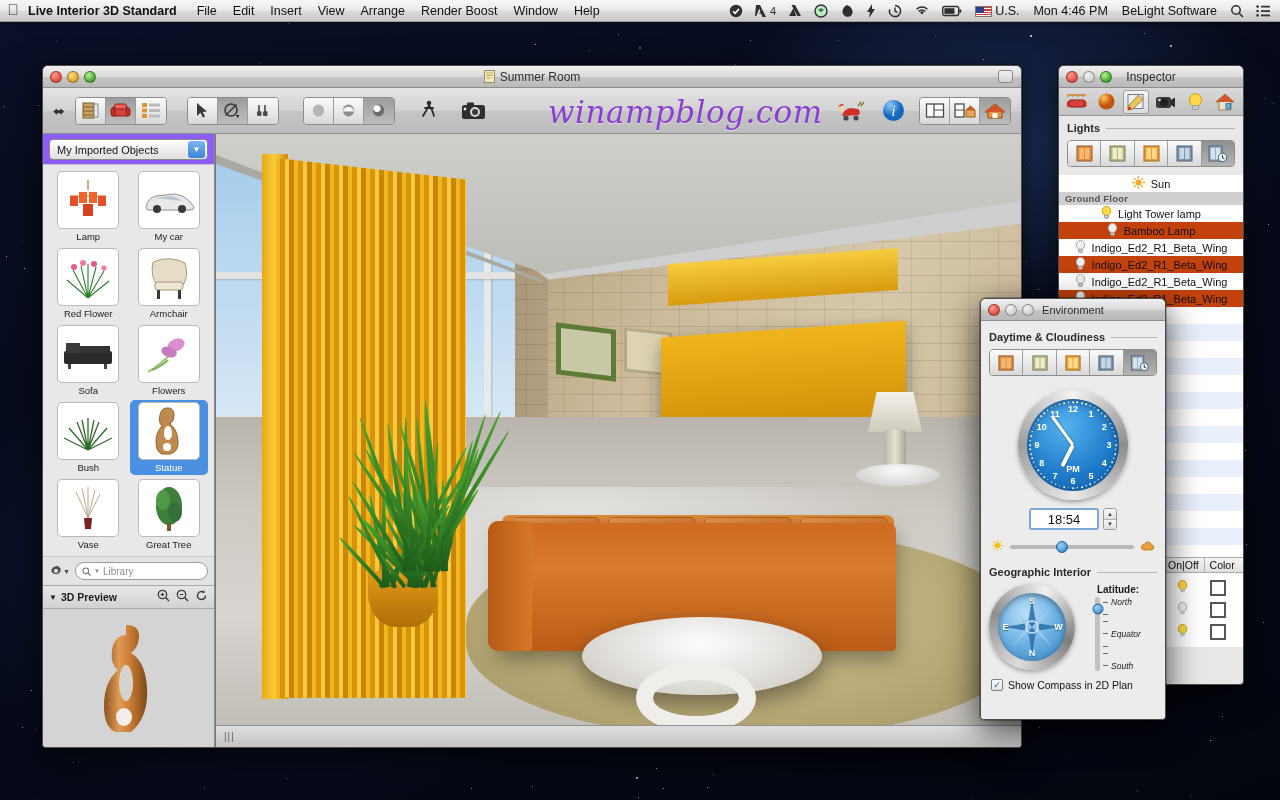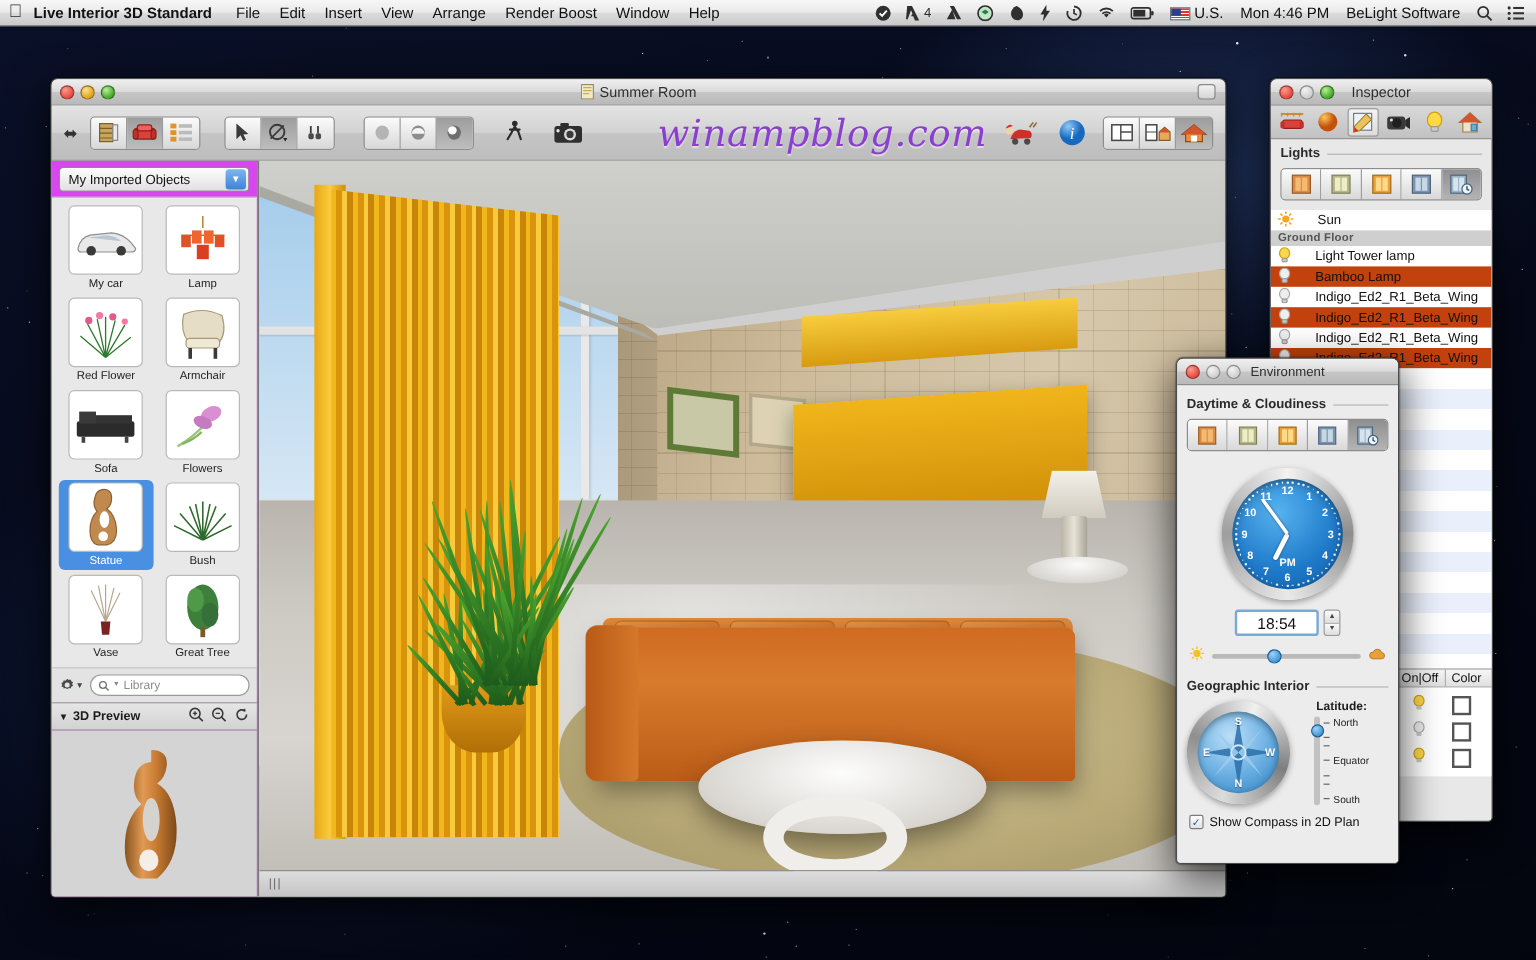--- a/index.html
+++ b/index.html
@@ -114,21 +114,21 @@
     font-family: "DejaVu Serif", serif; font-style: italic;
     font-size: 31px; color: #8b3fd0;
     text-shadow: 0 1px 1px rgba(255,255,255,.5);
     letter-spacing: .5px; white-space: nowrap;
   }
   .arrow-lr { font-size: 14px; color:#333; }
 
   
   #mainbody { display:flex; height: calc(100% - 68px); }
   #sidebar {
-    width: 172px; background: #d946ef;
+    width: 172px; background: #8b5cf6;
     border-right: 1px solid #8b8b8b;
     display:flex; flex-direction: column;
   }
   .popup-row { padding: 5px 6px 4px; }
   .popup {
     height: 21px; border:1px solid #8a8a8a; border-radius:4px;
     background: linear-gradient(to bottom,#fdfdfd,#e0e0e0);
     display:flex; align-items:center; font-size:11px; padding-left:7px;
     position:relative; color:#111; cursor:pointer;
   }
@@ -340,21 +340,21 @@
     border-radius:4px; overflow:hidden; height: 27px;
   }
   .seg > div {
     flex:1; display:flex; align-items:center; justify-content:center;
     background: linear-gradient(to bottom,#fbfbfb,#d9d9d9);
     border-right:1px solid #9e9e9e; cursor:pointer;
   }
   .seg > div:last-child { border-right:none; }
   .seg > div.on { background: linear-gradient(to bottom,#8f8f8f,#b4b4b4); }
   .lightlist { background:#fff; font-size:11px; color:#111; }
-  .ll-row { display:flex; align-items:center; gap:20px; padding: 2px 6px; height:17px;}
+  .ll-row { display:flex; align-items:center; gap:6px; padding: 2px 6px; height:17px;justify-content:center;}
   .ll-row.alt { background:#c2410c; }
   .ll-group { background:#cfcfcf; color:#555; font-size:9.5px; padding: 1px 6px;
               font-weight:bold; letter-spacing:.2px;}
   .ll-name { white-space:nowrap; overflow:hidden; text-overflow:clip; }
   .onoff-hdr {
     display:flex; font-size:10.5px; color:#111; border-top:1px solid #aaa; border-bottom:1px solid #aaa;
     background: linear-gradient(to bottom,#f6f6f6,#e0e0e0);
   }
   .onoff-hdr > div { padding: 1px 5px; border-right:1px solid #b0b0b0;}
   .swatch { width:16px; height:16px; border:2px solid #555; background:#fff; }
@@ -419,21 +419,21 @@
                 transform: translate(-50%,-50%); text-shadow:0 1px 1px rgba(0,0,0,.4);}
   .lat-col { flex:1; display:flex; flex-direction:column; align-items:center; }
   .lat-title { font-size:10px; color:#1c1c1c; font-weight:bold; margin-bottom:2px;}
   .lat-body { display:flex; gap:3px; }
   .lat-track { width:5px; height:74px; background:#c2c2c2; border-radius:3px; position:relative;}
   .lat-knob { position:absolute; left:50%; top: 16%; transform:translate(-50%,-50%);
               width:11px;height:11px;border-radius:50%;
               background: radial-gradient(circle at 35% 30%,#9fd2f7,#1f7ec9); border:1px solid #1a5f99;}
   .lat-ticks { display:flex; flex-direction:column; justify-content:space-between;
                height:74px; font-size:8.5px; color:#222;}
-  .lat-ticks span { display:flex; align-items:center; gap:3px; white-space:nowrap;}
+  .lat-ticks span { display:flex; align-items:center; gap:3px; white-space:nowrap;font-style:italic;}
   .dash { width:5px;height:1px;background:#666; display:inline-block;}
   .chk-row { display:flex; align-items:center; gap:5px; padding: 8px 10px 4px; font-size:10.5px; color:#111;}
   .chk {
     width:12px;height:12px;border:1px solid #7d7d7d;border-radius:2px;
     background: linear-gradient(to bottom,#fdfdfd,#e2e2e2);
     display:flex;align-items:center;justify-content:center; font-size:9px; color:#1a5fa8;
   }
 </style>
 </head>
 <body>
@@ -915,41 +915,41 @@
       <div class="popup-row">
         <div class="popup">
           <span>My Imported Objects</span>
           <span class="chev">▼</span>
         </div>
       </div>
 
       <div id="obj-grid">
         <div class="obj">
           <div class="thumb">
-            <svg width="56" height="30" viewBox="0 0 56 30">
-                <path d="M5 22 q2-9 10-11 l18-2 q10 1 16 8 l4 5 q0 3-4 3 H8 q-3 0-3-3z" fill="#e9e9e9" stroke="#8f8f8f"></path>
-                <path d="M13 13 l16-2 q8 1 12 5z" fill="#b9c7d4"></path>
-                <circle cx="16" cy="24" r="4" fill="#3a3a3a"></circle>
-                <circle cx="41" cy="24" r="4" fill="#3a3a3a"></circle>
-              </svg>
-          </div>
-          <div class="lbl">My car</div>
-        </div>
-        <div class="obj">
-          <div class="thumb">
             <svg width="52" height="44" viewBox="0 0 52 44">
                 <path d="M26 2 v10 M8 18 H44 M12 18 v6 M20 18 v6 M32 18 v6 M40 18 v6" stroke="#b07a2a" stroke-width="1.2" fill="none"></path>
                 <rect x="8" y="18" width="8" height="10" fill="#e2502a"></rect>
                 <rect x="17" y="14" width="8" height="11" fill="#f0652f"></rect>
                 <rect x="27" y="14" width="8" height="11" fill="#f0652f"></rect>
                 <rect x="36" y="18" width="8" height="10" fill="#e2502a"></rect>
                 <rect x="21" y="26" width="10" height="12" fill="#d8401f"></rect>
               </svg>
           </div>
           <div class="lbl">Lamp</div>
+        </div>
+        <div class="obj">
+          <div class="thumb">
+            <svg width="56" height="30" viewBox="0 0 56 30">
+                <path d="M5 22 q2-9 10-11 l18-2 q10 1 16 8 l4 5 q0 3-4 3 H8 q-3 0-3-3z" fill="#e9e9e9" stroke="#8f8f8f"></path>
+                <path d="M13 13 l16-2 q8 1 12 5z" fill="#b9c7d4"></path>
+                <circle cx="16" cy="24" r="4" fill="#3a3a3a"></circle>
+                <circle cx="41" cy="24" r="4" fill="#3a3a3a"></circle>
+              </svg>
+          </div>
+          <div class="lbl">My car</div>
         </div>
         <div class="obj">
           <div class="thumb">
             <svg width="54" height="46" viewBox="0 0 54 46">
                 <g stroke="#2c7a2c" fill="none" stroke-width="1.1">
                   <path d="M27 44 L12 16 M27 44 L20 12 M27 44 L27 10 M27 44 L35 13 M27 44 L43 17 M27 44 L6 26 M27 44 L48 27"></path>
                 </g>
                 <circle cx="13" cy="13" r="3" fill="#e45a8a"></circle>
                 <circle cx="22" cy="9" r="3" fill="#f07aa4"></circle>
                 <circle cx="33" cy="10" r="3" fill="#e45a8a"></circle>
@@ -985,39 +985,39 @@
           <div class="thumb">
             <svg width="54" height="44" viewBox="0 0 54 44">
                 <path d="M6 40 q14-8 26-22" stroke="#9cc57a" stroke-width="2" fill="none"></path>
                 <ellipse cx="34" cy="13" rx="9" ry="6" fill="#d98fd0" transform="rotate(-25 34 13)"></ellipse>
                 <ellipse cx="27" cy="20" rx="8" ry="5" fill="#c67ac0" transform="rotate(20 27 20)"></ellipse>
                 <path d="M10 38 q10-4 16-10" stroke="#7fb45c" stroke-width="2" fill="none"></path>
               </svg>
           </div>
           <div class="lbl">Flowers</div>
         </div>
+        <div class="obj">
+          <div class="thumb">
+            <svg width="54" height="42" viewBox="0 0 54 42">
+                <g stroke="#2f6b2c" stroke-width="1.3" fill="none">
+                  <path d="M27 40 L8 18 M27 40 L16 12 M27 40 L27 8 M27 40 L38 12 M27 40 L46 18 M27 40 L3 28 M27 40 L51 28 M27 40 L21 10 M27 40 L33 10"></path>
+                </g>
+              </svg>
+          </div>
+          <div class="lbl">Bush</div>
+        </div>
         <div class="obj sel">
           <div class="thumb">
             <svg width="34" height="50" viewBox="0 0 34 50">
                 <path d="M14 2 q8-1 8 7 q0 6-4 9 q7 5 8 16 q1 12-8 14 H10 q-6-2-6-12 q0-10 6-16 q-4-4-2-11 q1-6 6-7z" fill="#c08a4e" stroke="#8d6132"></path>
                 <ellipse cx="16" cy="27" rx="4" ry="7" fill="#fff"></ellipse>
                 <ellipse cx="15" cy="41" rx="4" ry="4" fill="#fff"></ellipse>
               </svg>
           </div>
           <div class="lbl">Statue</div>
-        </div>
-        <div class="obj">
-          <div class="thumb">
-            <svg width="54" height="42" viewBox="0 0 54 42">
-                <g stroke="#2f6b2c" stroke-width="1.3" fill="none">
-                  <path d="M27 40 L8 18 M27 40 L16 12 M27 40 L27 8 M27 40 L38 12 M27 40 L46 18 M27 40 L3 28 M27 40 L51 28 M27 40 L21 10 M27 40 L33 10"></path>
-                </g>
-              </svg>
-          </div>
-          <div class="lbl">Bush</div>
         </div>
         <div class="obj">
           <div class="thumb">
             <svg width="48" height="48" viewBox="0 0 48 48">
                 <g stroke="#b9a88f" stroke-width="1" fill="none">
                   <path d="M24 34 L12 8 M24 34 L18 4 M24 34 L24 3 M24 34 L31 6 M24 34 L36 10"></path>
                 </g>
                 <path d="M20 34 h8 l-1 11 h-6z" fill="#7b2323"></path>
               </svg>
           </div>

